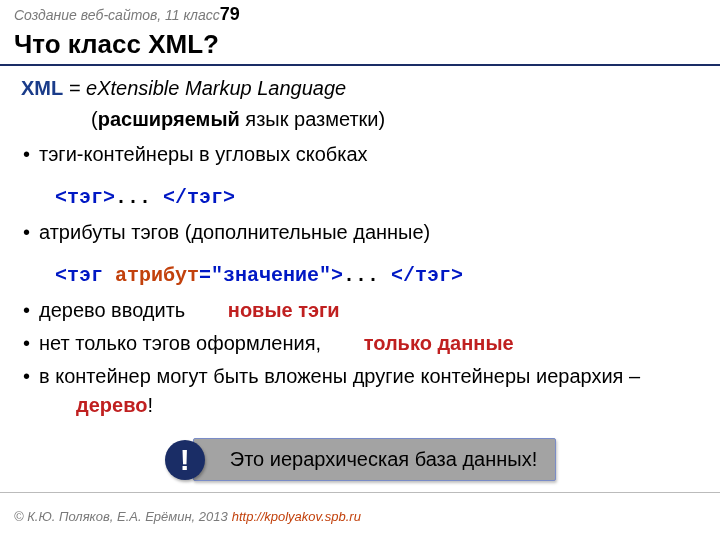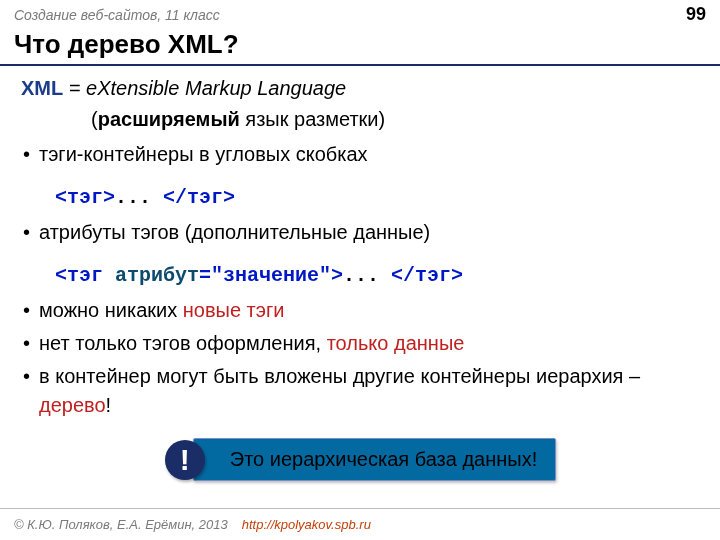--- a/index.html
+++ b/index.html
@@ -5,21 +5,21 @@
   * { box-sizing: border-box; margin: 0; padding: 0; }
   html, body { width: 720px; height: 540px; overflow: hidden; }
   body {
     font-family: Arial, Helvetica, sans-serif;
     background: #fff;
     color: #000;
     position: relative;
   }
   .header {
     display: flex;
-    justify-content: space-between;
+    justify-content: flex-start;
     align-items: center;
     padding: 4px 14px 2px 14px;
     font-style: italic;
     font-size: 14px;
     color: #7a7a7a;
   }
   .header .pagenum {
     font-style: normal;
     font-weight: bold;
     color: #000;
@@ -59,23 +59,23 @@
   }
   .code {
     font-family: "Courier New", monospace;
     font-weight: bold;
     font-size: 20px;
     padding-left: 16px;
     margin: 14px 0 6px 0;
     white-space: nowrap;
   }
   .cblue { color: #0018c4; }
-  .cred  { color: #0c4a6e; }
+  .cred  { color: #c2410c; }
   .cblack{ color: #000; }
-  .hl-red { color: #c02020; font-weight: normal; }
+  .hl-red { color: #c02020; font-weight: bold; margin-left: 37px; }
   .callout-wrap {
     text-align: center;
     margin-top: 18px;
   }
   .callout {
     display: inline-flex;
     align-items: center;
     position: relative;
     padding-left: 14px;
   }
@@ -88,50 +88,50 @@
     font-weight: bold;
     display: flex;
     align-items: center;
     justify-content: center;
     position: absolute;
     left: 0;
     z-index: 2;
     box-shadow: 1px 2px 3px rgba(0,0,0,0.3);
   }
   .callout .box {
-    background: #0369a1;
+    background: #a3a3a3;
     border: 1px solid #7a8cc7;
     border-radius: 2px;
     padding: 6px 18px 6px 36px;
     font-size: 20px;
     margin-left: 14px;
     box-shadow: 1px 2px 3px rgba(0,0,0,0.25);
   }
   .footer {
     position: absolute;
     left: 0; right: 0; bottom: 0;
     border-top: 1px solid #bbb;
-    padding: 8px 14px;
+    padding: 16px 14px;
     font-size: 13px;
     font-style: italic;
     color: #7a7a7a;
     display: flex;
-    gap: 14px;
+    gap: 4px;
   }
   .footer .url { color: #c2410c; text-align: right; }
 </style>
 </head>
 <body>
 
 <div class="header">
   <span>Создание веб-сайтов, 11 класс</span>
-  <span class="pagenum">99</span>
+  <span class="pagenum">79</span>
 </div>
 
-<div class="title">Что дерево XML?</div>
+<div class="title">Что класс XML?</div>
 
 <div class="content">
 
   <div class="def-line">
     <span class="xml-abbr">XML</span><span class="italic"> = </span><span class="italic">eXtensible Markup Language</span>
   </div>
   <div class="def-sub">
     <span>(</span><span class="extensible">расширяемый</span><span> язык разметки)</span>
   </div>
 
@@ -145,21 +145,21 @@
     </li>
 
     <li>
       <span>атрибуты тэгов (дополнительные данные)</span>
       <div class="code">
         <span class="cblue">&lt;тэг </span><span class="cred">атрибут</span><span class="cblue">="значение"&gt;</span><span class="cblack">... </span><span class="cblue">&lt;/тэг&gt;</span>
       </div>
     </li>
 
     <li>
-      <span>можно никаких </span><span class="hl-red">новые тэги</span>
+      <span>дерево вводить </span><span class="hl-red">новые тэги</span>
     </li>
 
     <li>
       <span>нет только тэгов оформления, </span><span class="hl-red">только данные</span>
     </li>
 
     <li>
       <span>в контейнер могут быть вложены другие контейнеры иерархия – </span><span class="hl-red">дерево</span><span>!</span>
     </li>
 

